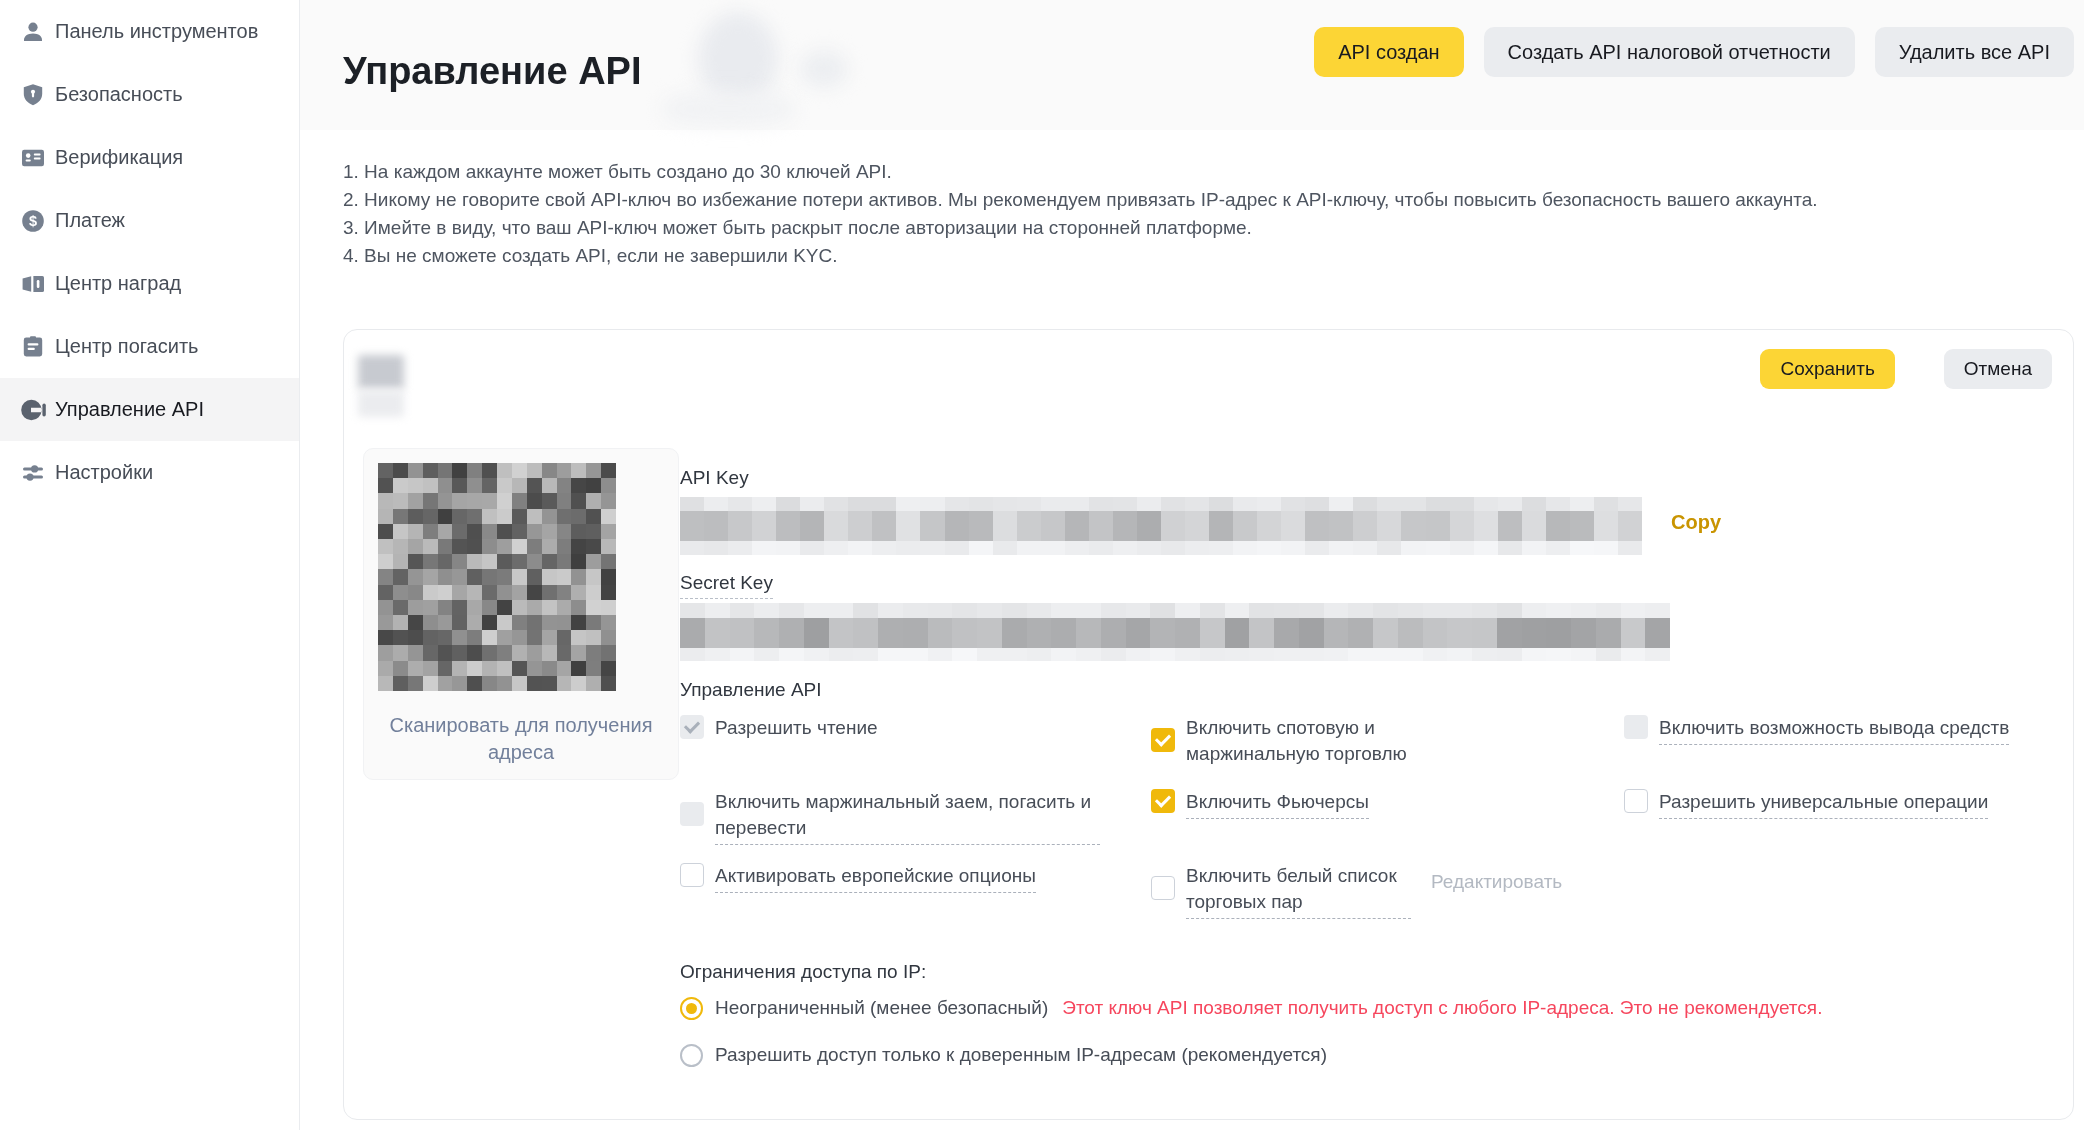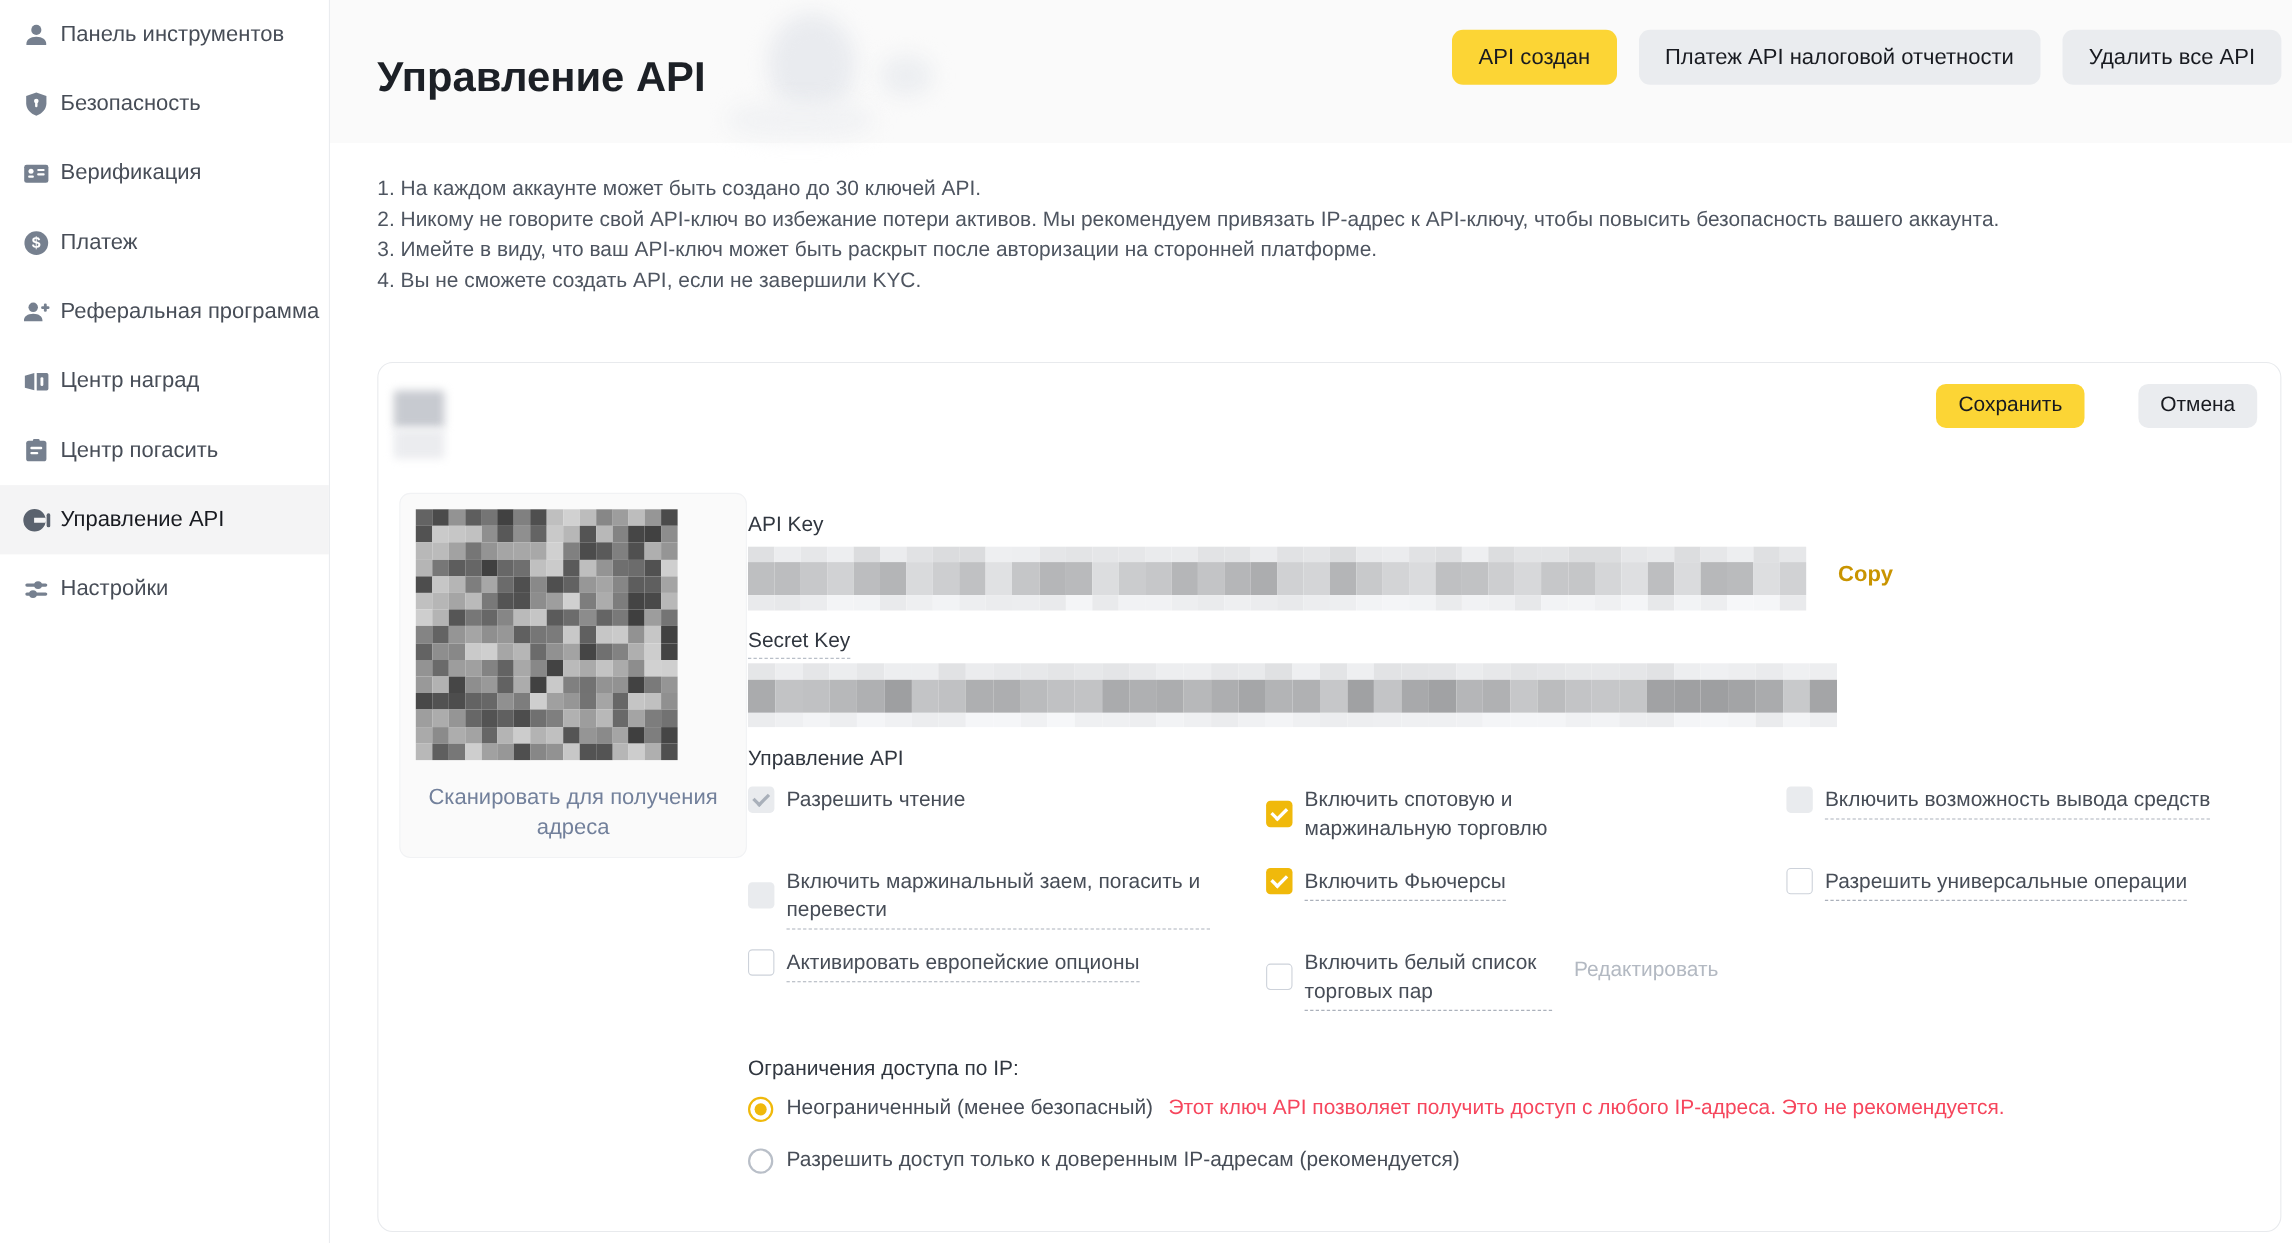--- a/index.html
+++ b/index.html
@@ -113,31 +113,20 @@
         <svg viewBox="0 0 26 26" width="26" height="26">
             <circle cx="13" cy="13" r="10.8"></circle>
             <text x="13" y="17.8" text-anchor="middle" font-size="14.5" font-weight="bold" fill="#fff" font-family="Liberation Sans,sans-serif">$</text>
           </svg>
       </span>
       <span>Платеж</span>
     </div>
     <div class="side-item">
       <span class="side-icon">
         <svg viewBox="0 0 26 26" width="26" height="26">
-            <circle cx="10.2" cy="8.4" r="4.3"></circle>
-            <path d="M10.2 14.2c-5.2 0-8.4 2.6-8.4 6v.8h16.8v-.8c0-3.4-3.2-6-8.4-6z"></path>
-            <rect x="17.4" y="7.3" width="7.6" height="2.6" rx="1.2"></rect>
-            <rect x="19.9" y="4.8" width="2.6" height="7.6" rx="1.2"></rect>
-          </svg>
-      </span>
-      <span>Реферальная программа</span>
-    </div>
-    <div class="side-item">
-      <span class="side-icon">
-        <svg viewBox="0 0 26 26" width="26" height="26">
             <path d="M2.6 7.6l8.6-2.4v15.6l-8.6-2.4z"></path>
             <path d="M13.4 5h9A1.6 1.6 0 0124 6.6v12.8a1.6 1.6 0 01-1.6 1.6h-9z"></path>
             <rect x="16.8" y="9" width="2.6" height="8" rx="1.2" fill="#fff"></rect>
           </svg>
       </span>
       <span>Центр наград</span>
     </div>
     <div class="side-item">
       <span class="side-icon">
         <svg viewBox="0 0 26 26" width="26" height="26">
@@ -171,21 +160,21 @@
     </div>
   </nav>
 
   <header class="header">
     <div class="page-title">Управление API</div>
     <div class="blob b1"></div>
     <div class="blob b2"></div>
     <div class="blob b3"></div>
     <div class="header-buttons">
       <button class="btn btn-primary">API создан</button>
-      <button class="btn btn-gray">Платеж API налоговой отчетности</button>
+      <button class="btn btn-gray">Создать API налоговой отчетности</button>
       <button class="btn btn-gray">Удалить все API</button>
     </div>
   </header>
 
   <div class="instructions">
     <div>1. На каждом аккаунте может быть создано до 30 ключей API.</div>
     <div>2. Никому не говорите свой API-ключ во избежание потери активов. Мы рекомендуем привязать IP-адрес к API-ключу, чтобы повысить безопасность вашего аккаунта.</div>
     <div>3. Имейте в виду, что ваш API-ключ может быть раскрыт после авторизации на сторонней платформе.</div>
     <div>4. Вы не сможете создать API, если не завершили KYC.</div>
   </div>

